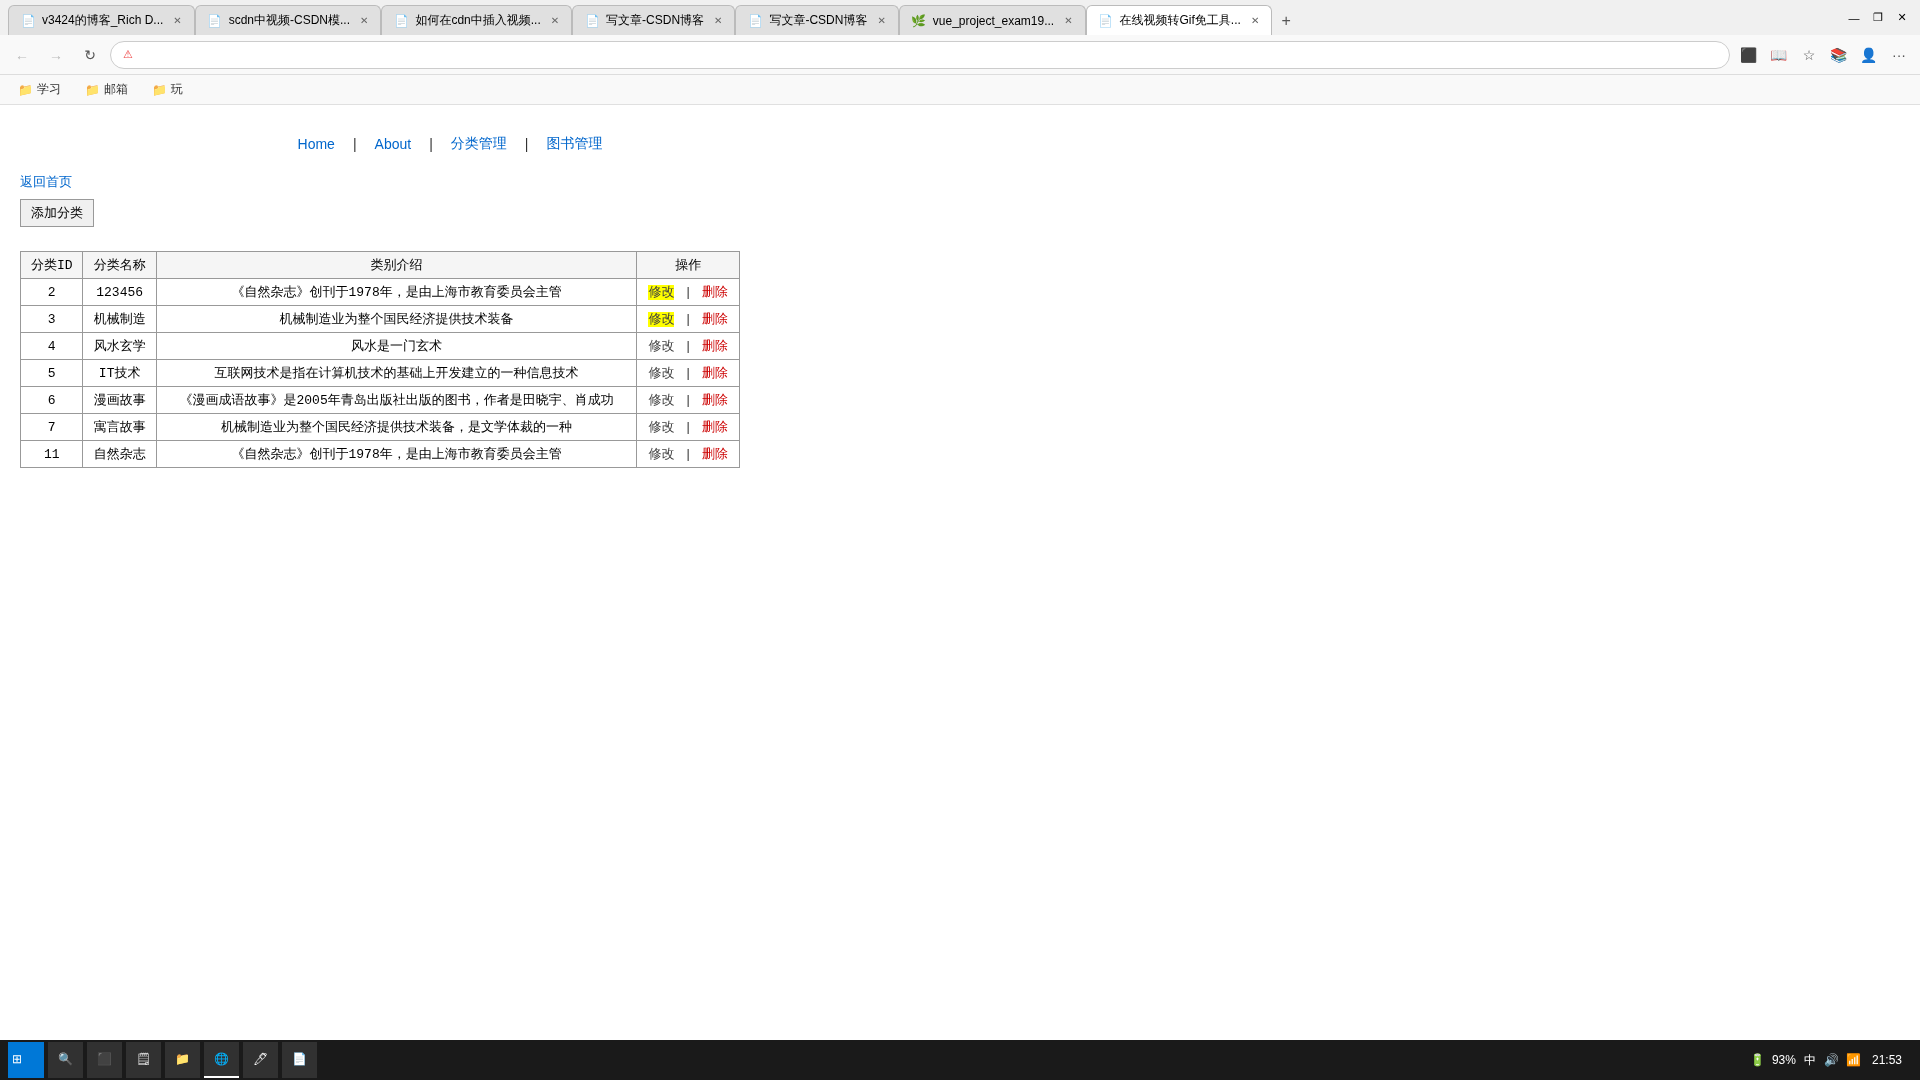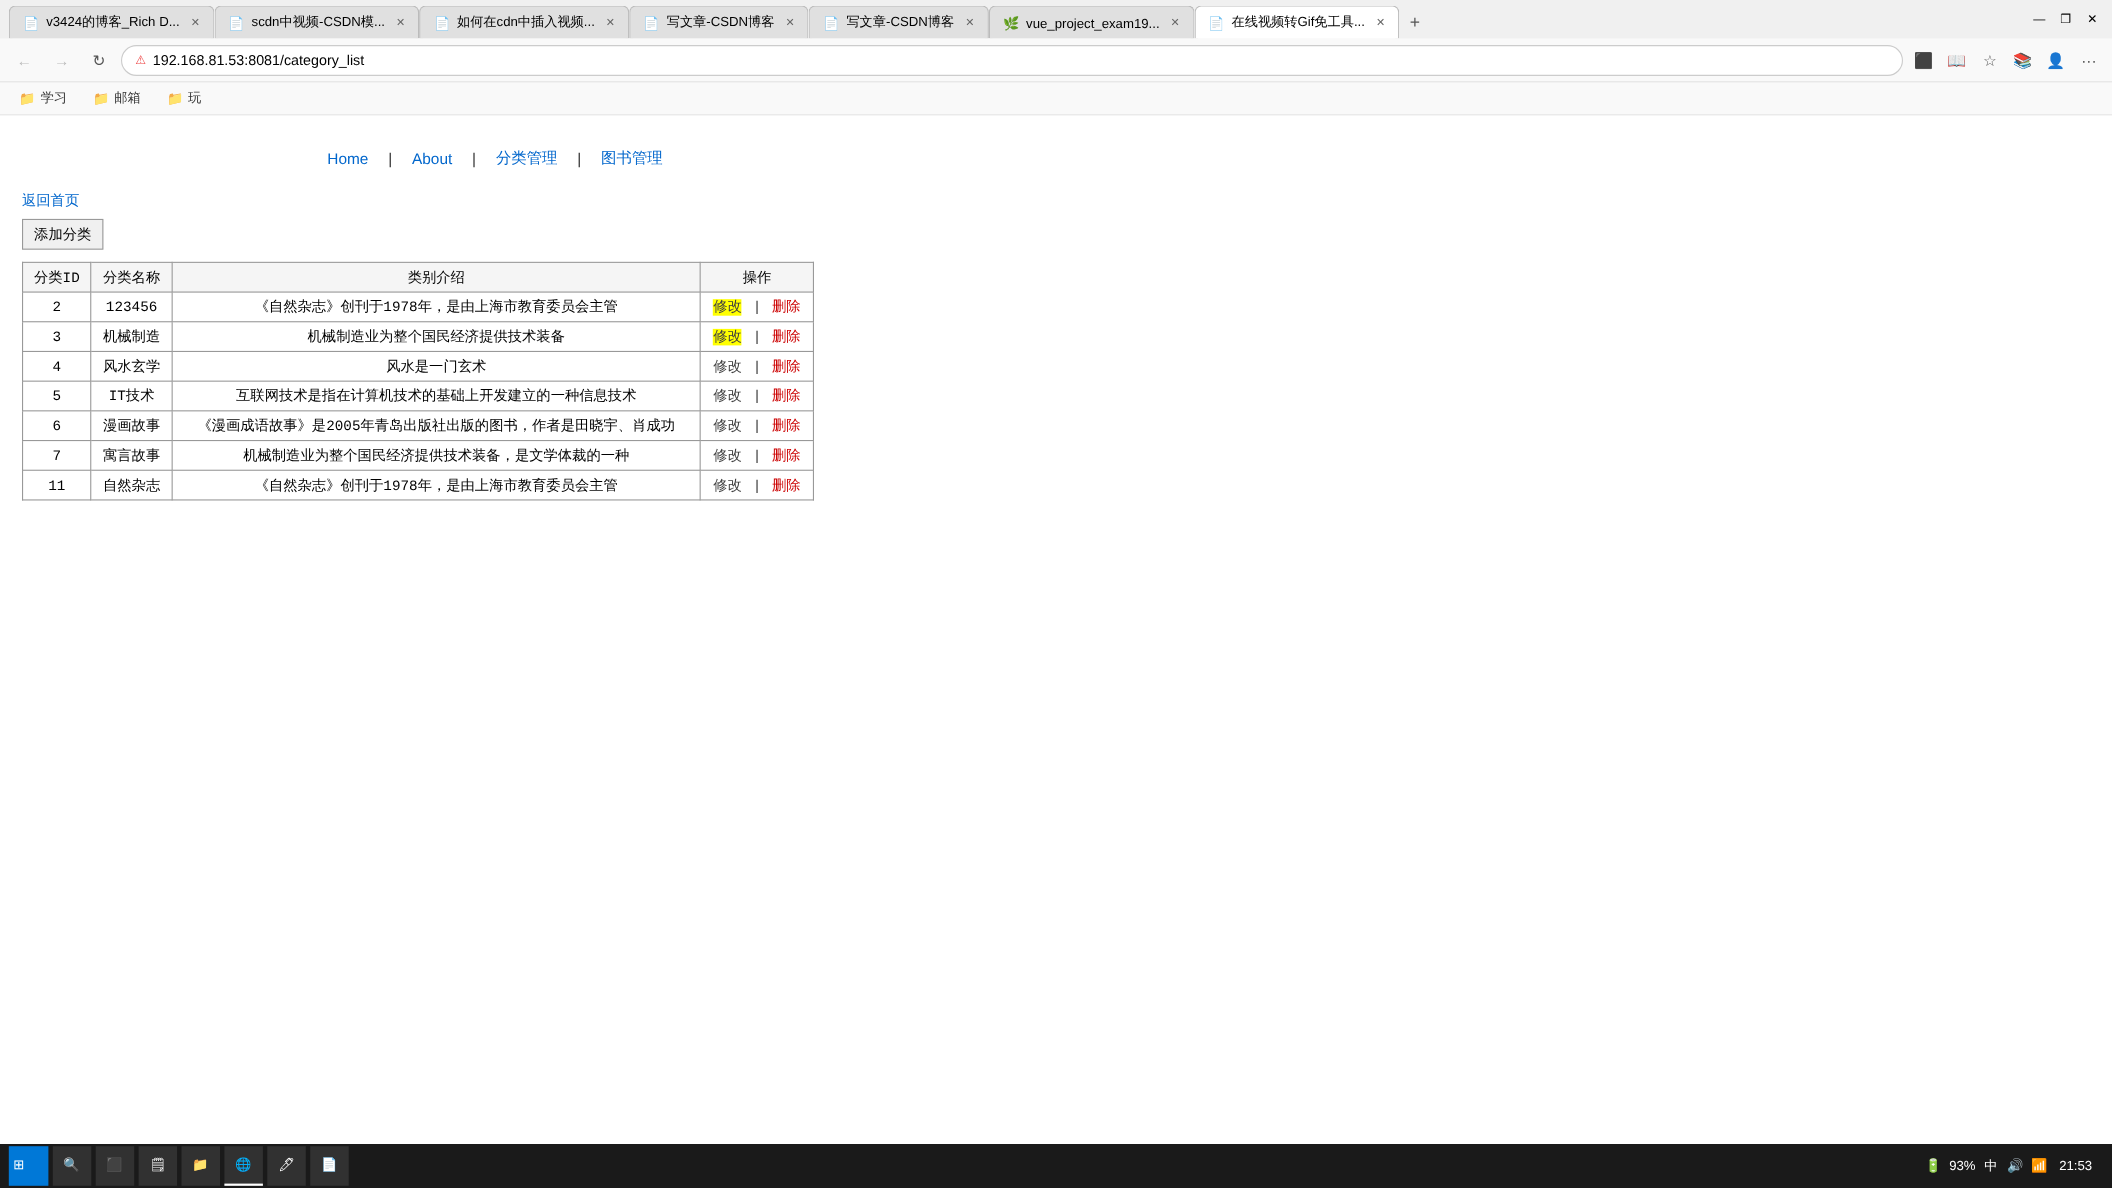--- a/index.html
+++ b/index.html
@@ -32,21 +32,21 @@
 
     .page-content { background: #fff; flex: 1; overflow: auto; }
 
     .nav-links { display: flex; justify-content: center; align-items: center; gap: 18px; margin: 30px 0 20px; font-size: 14px; }
     .nav-links a { color: #0066cc; text-decoration: none; }
     .nav-separator { color: #333; }
 
     .page-actions { display: flex; margin-bottom: 8px; padding-right: 20px; }
     .back-link { color: #0066cc; font-size: 13px; text-decoration: none; }
 
-    .add-btn-container { margin-bottom: 11px; }
+    .add-btn-container { margin-bottom: 24px; }
     .add-btn { padding: 4px 10px; background: #f0f0f0; border: 1px solid #999; font-size: 13px; cursor: pointer; }
 
     .data-table { border-collapse: collapse; width: 720px; font-size: 13px; }
     .data-table th, .data-table td { border: 1px solid #999; padding: 4px 8px; font-family: Liberation Mono, monospace; }
     .data-table th { background: #f5f5f5; text-align: center; font-weight: normal; }
     .data-table td { text-align: center; }
     .data-table td.desc { text-align: center; }
     .data-table .action-cell { white-space: nowrap; }
     .action-link { color: #404040; text-decoration: none; font-size: 13px; }
     .action-sep { color: #333; margin: 0 2px; }
@@ -120,21 +120,20 @@
       <div class="win-btn">✕</div>
     </div>
   </div>
 
   <div class="toolbar">
     <div class="nav-btn disabled">←</div>
     <div class="nav-btn disabled">→</div>
     <div class="nav-btn">↻</div>
     <div class="address-bar-container">
       <span class="security-icon">⚠</span>
-      <input class="address-bar" type="text" value="192.168.81.53:8081/category_list" style="">
     </div>
     <div class="toolbar-right">
       <div class="toolbar-icon">⬛</div>
       <div class="toolbar-icon">📖</div>
       <div class="toolbar-icon">☆</div>
       <div class="toolbar-icon">📚</div>
       <div class="toolbar-icon">👤</div>
       <div class="toolbar-icon">···</div>
     </div>
   </div>

